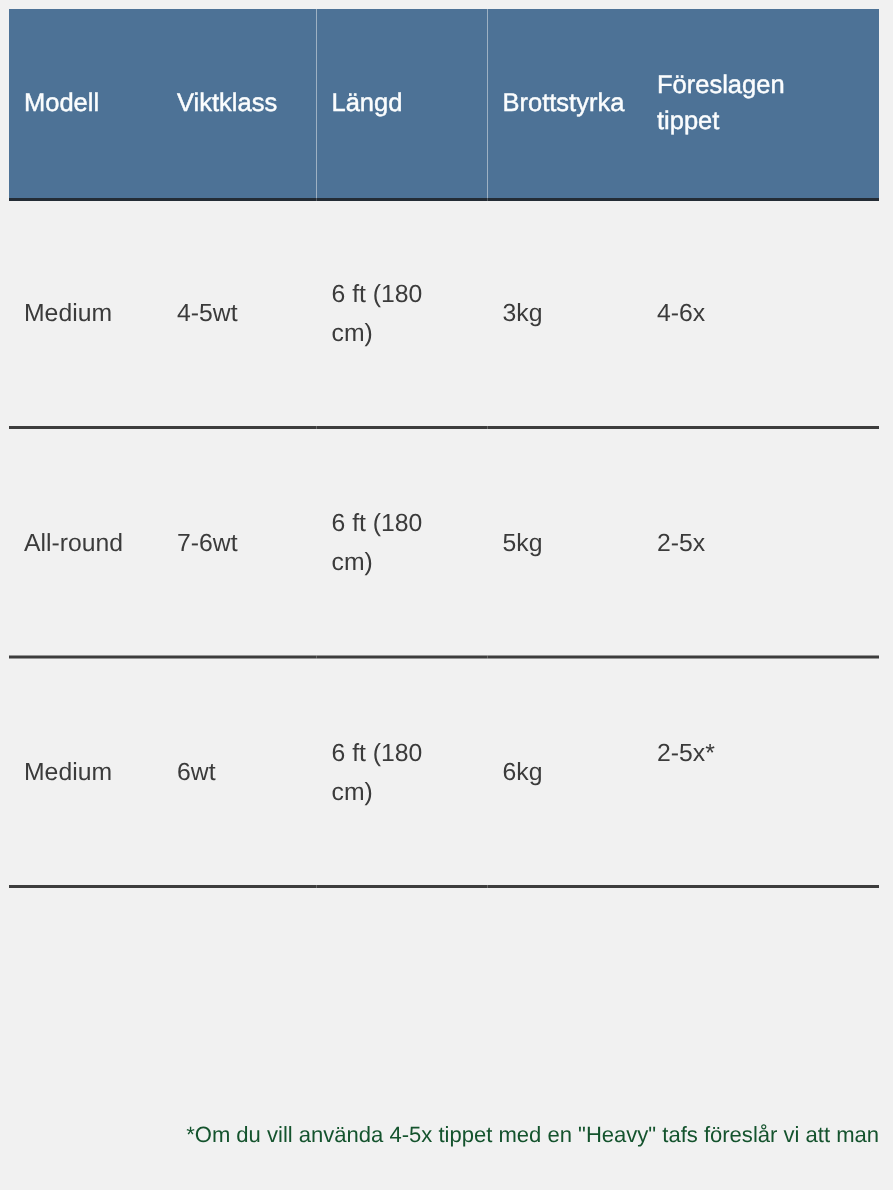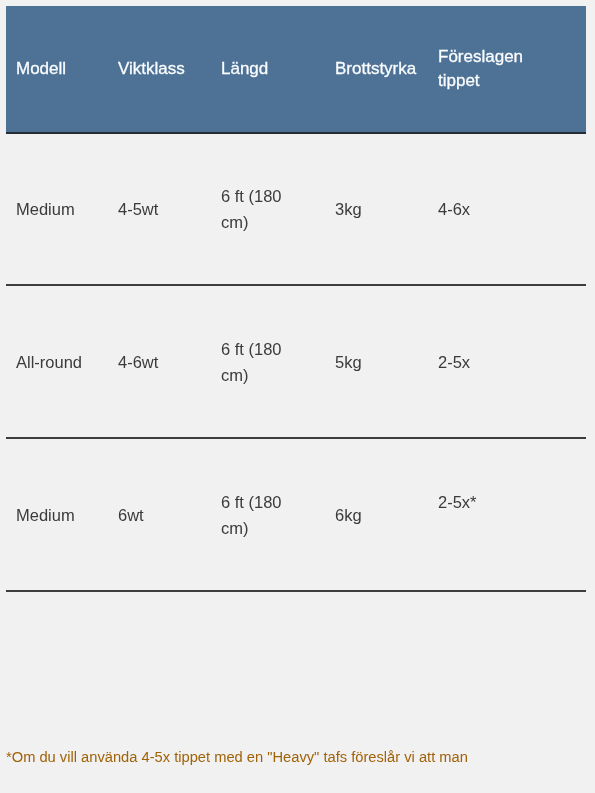--- a/index.html
+++ b/index.html
@@ -66,24 +66,24 @@
   .col1 { width: 102px; }
   .col2 { width: 103px; }
   .col3 { width: 114px; }
   .col4 { width: 103px; }
   .col5 { width: 158px; }
   .footnote {
     position: absolute;
     left: 6px;
     top: 744px;
     width: 580px;
-    text-align: left;
+    text-align: right;
     font-size: 14.7px;
     line-height: 23px;
-    color: #a16207;
+    color: #14532d;
     padding-top: 2px;
     will-change: opacity;
   }
 </style>
 </head>
 <body>
 
 <div class="page">
   <table class="spec">
     <colgroup>
@@ -107,21 +107,21 @@
         <tr>
           <td>Medium</td>
           <td>4-5wt</td>
           <td>6 ft (180
 cm)</td>
           <td>3kg</td>
           <td>4-6x</td>
         </tr>
         <tr>
           <td>All-round</td>
-          <td>4-6wt</td>
+          <td>7-6wt</td>
           <td>6 ft (180
 cm)</td>
           <td>5kg</td>
           <td>2-5x</td>
         </tr>
         <tr>
           <td>Medium</td>
           <td>6wt</td>
           <td>6 ft (180
 cm)</td>

